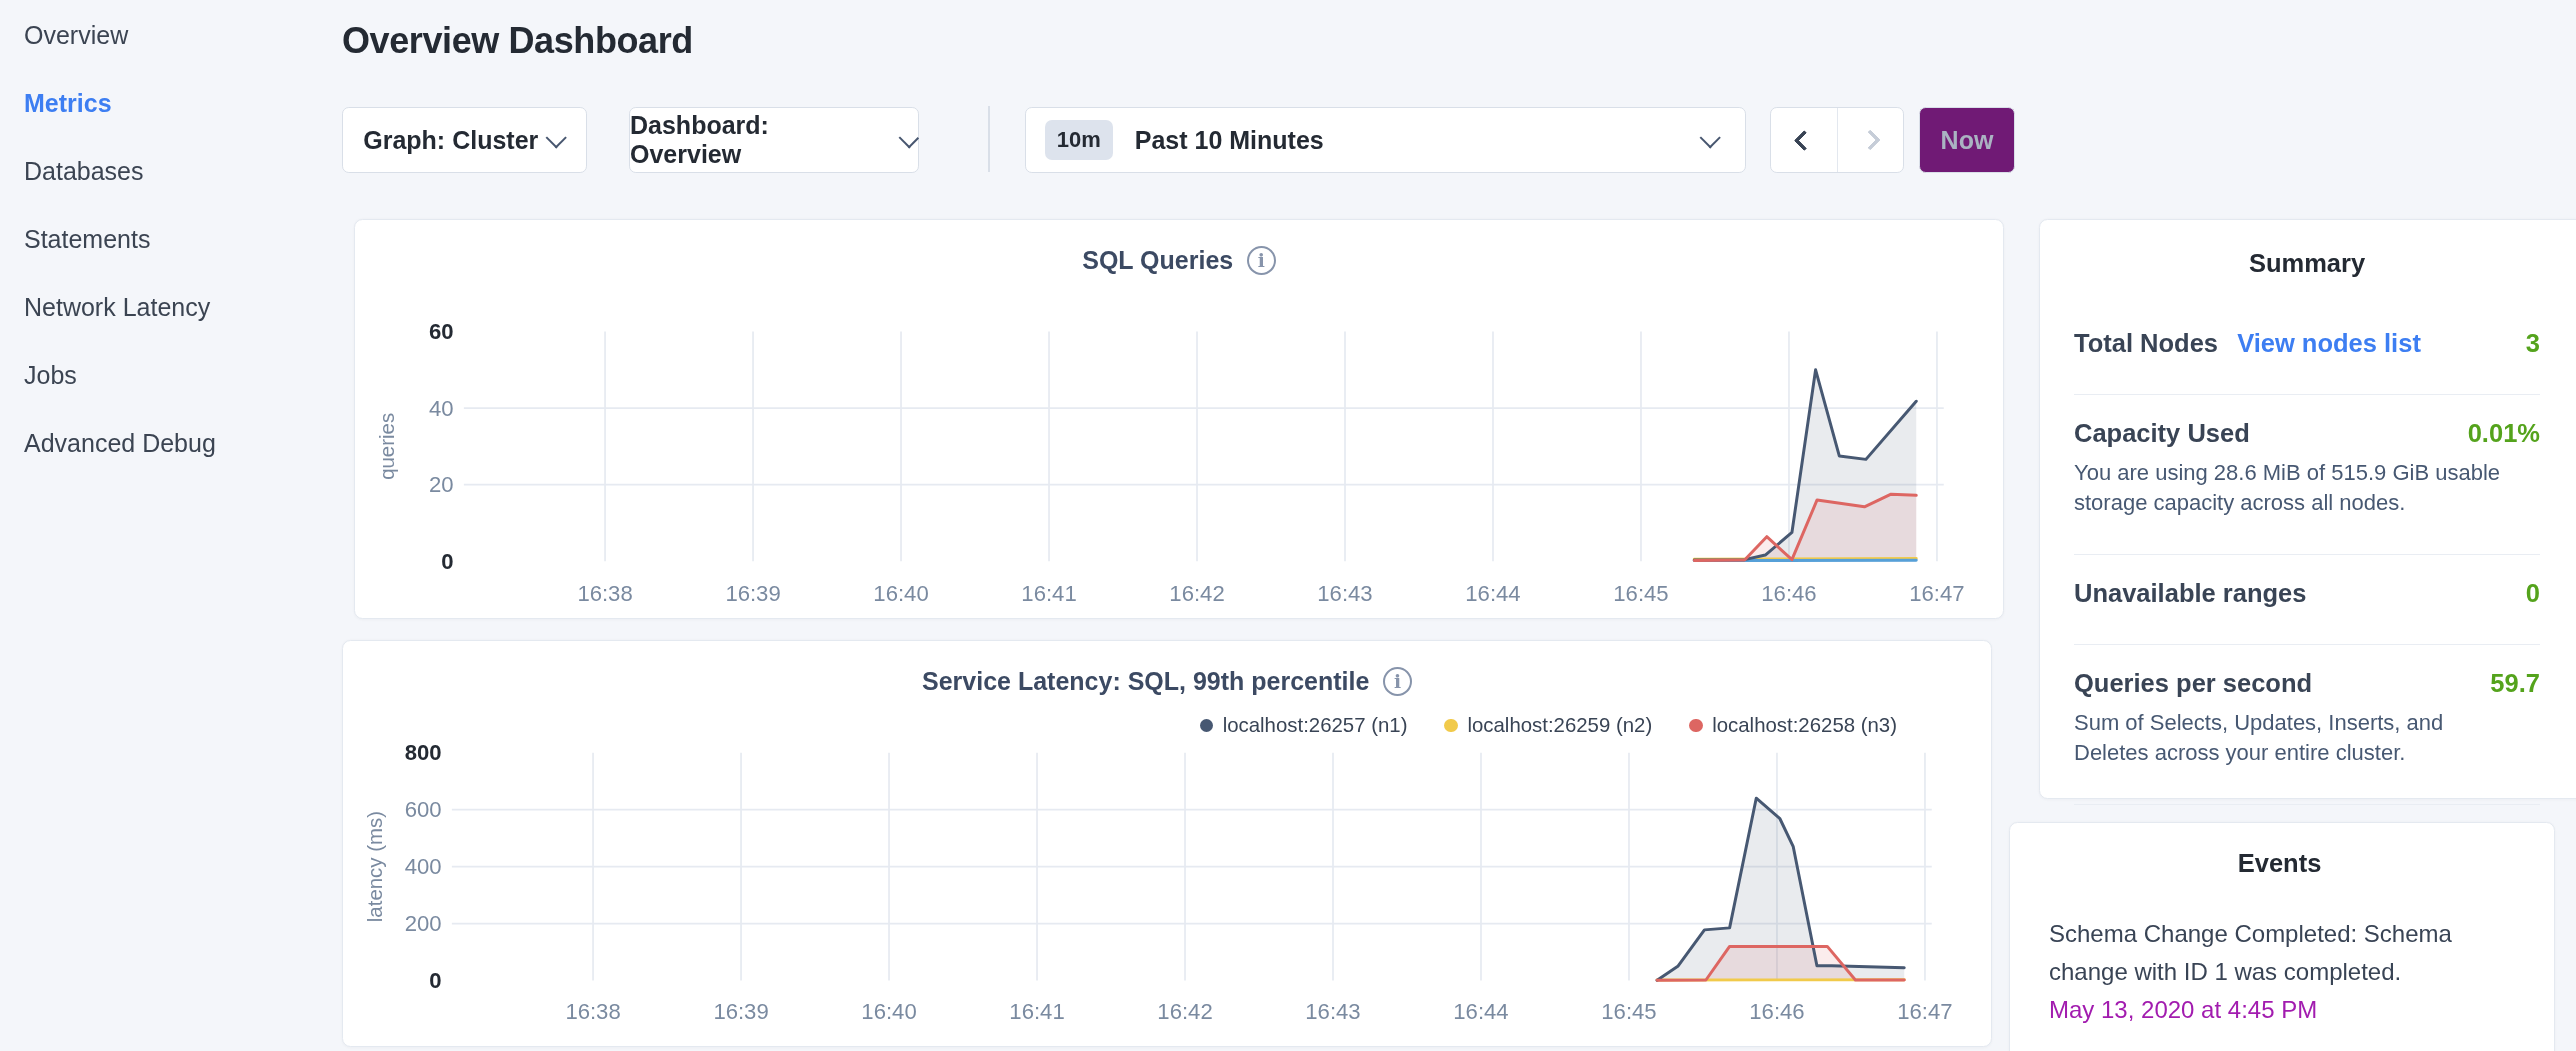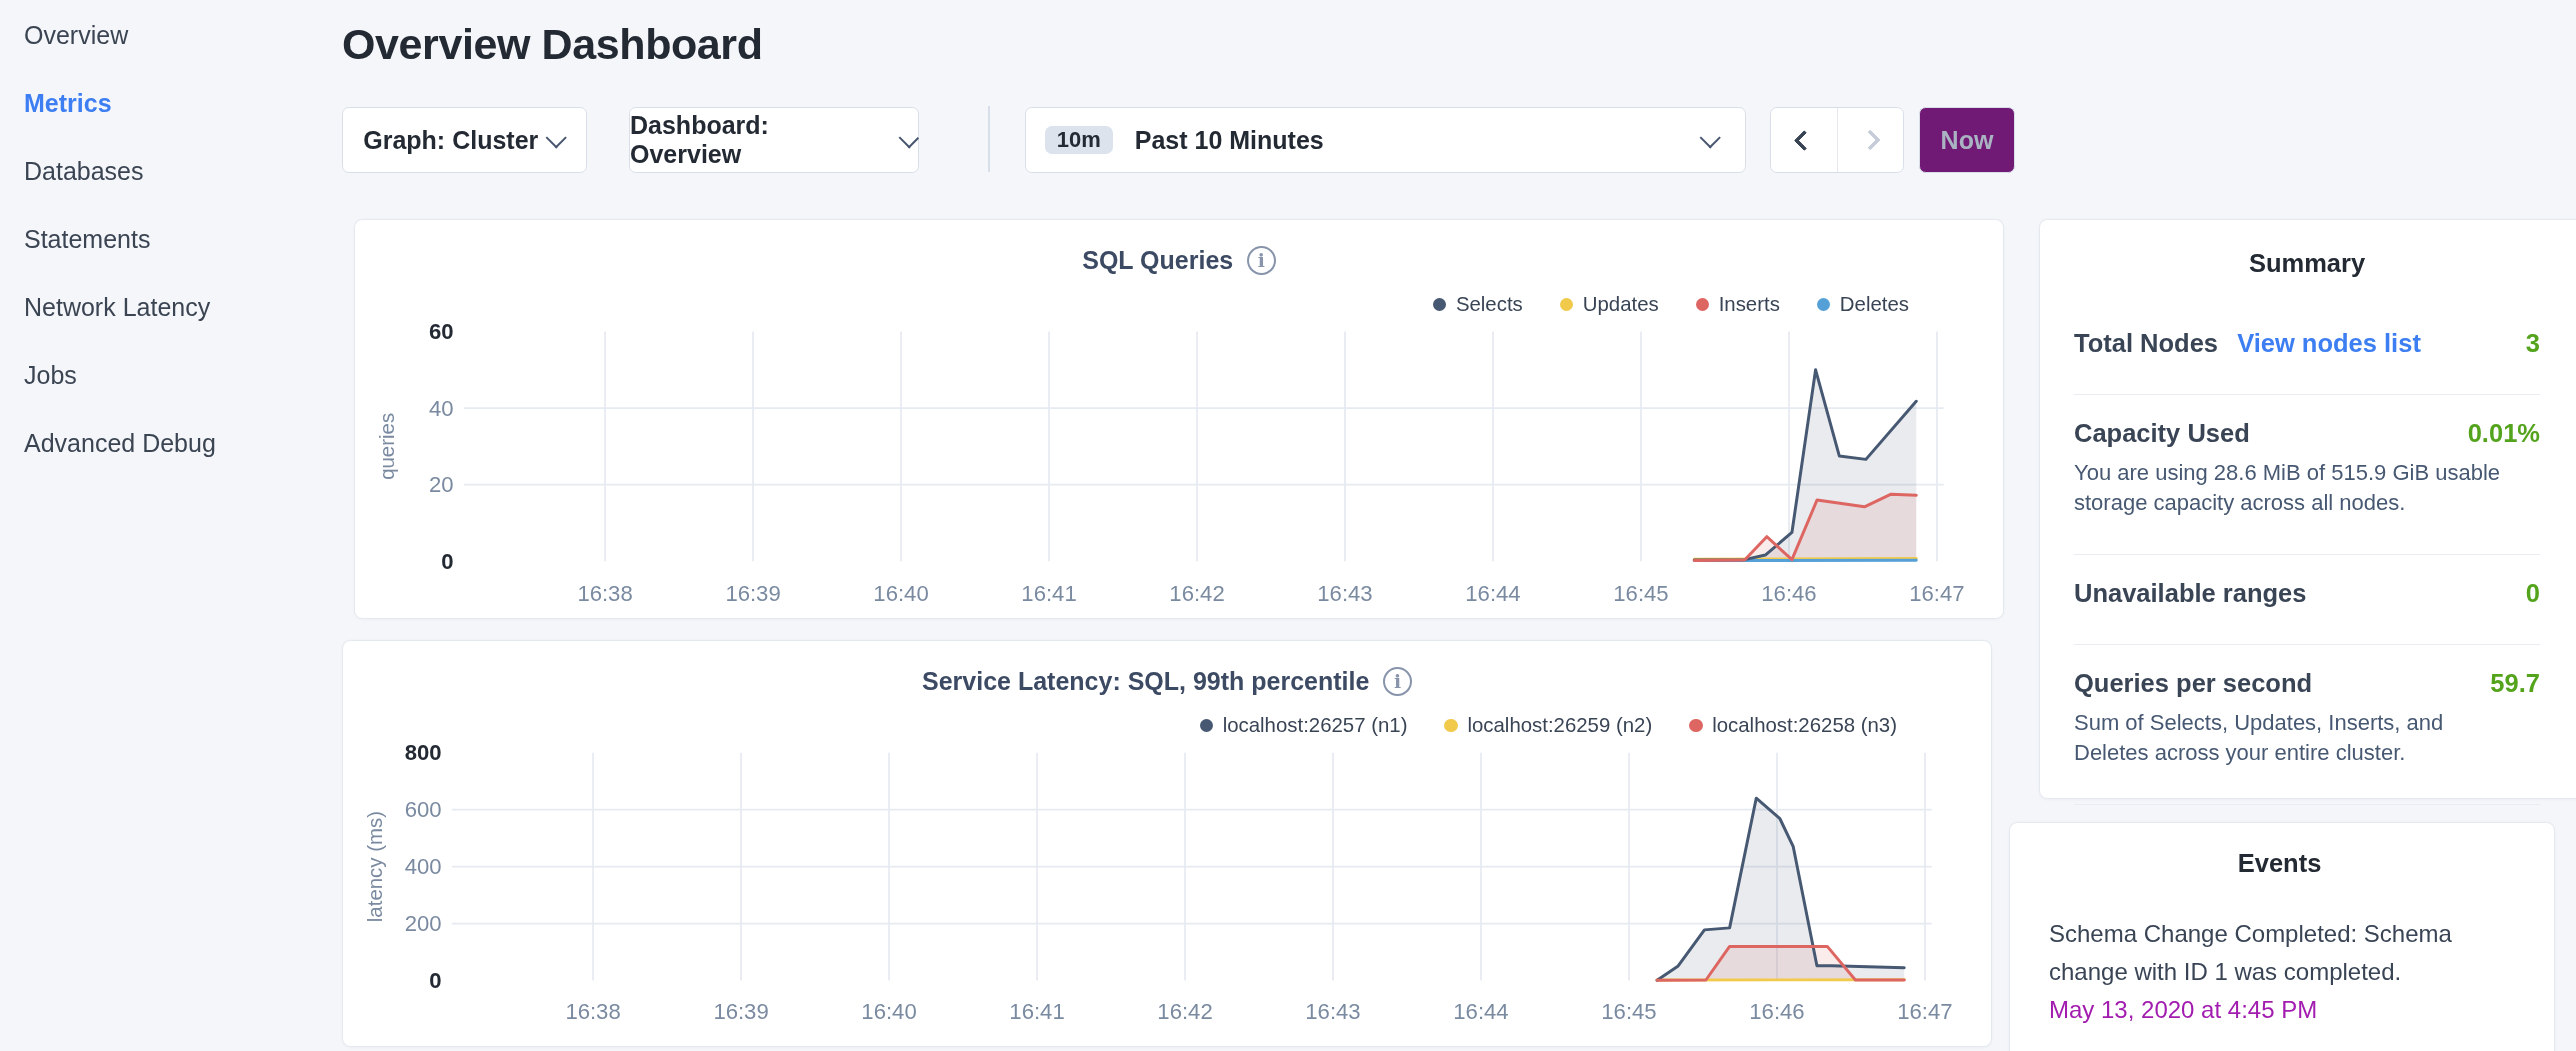--- a/index.html
+++ b/index.html
@@ -7,32 +7,32 @@
     font-family:"Liberation Sans","DejaVu Sans",sans-serif;
     background:#f4f6fa; color:#394455; }
 
   
   .sidebar { position:absolute; left:0; top:0; width:333px; height:1051px; padding:22px 0 0 24px; }
   .sidebar .nav-item { list-style:none; font-size:25px; line-height:27px; color:#3b4452;
     margin-bottom:41px; cursor:pointer; }
   .sidebar .nav-item.active { color:#3d7ef2; font-weight:700; }
 
   
-  .page-title { position:absolute; left:342px; top:20.4px; font-size:43px; font-weight:700; color:#242a33; letter-spacing:-0.4px; }
+  .page-title { position:absolute; left:342px; top:20.4px; font-size:36px; font-weight:700; color:#242a33; letter-spacing:-0.4px; }
 
   .ctrl { position:absolute; top:107px; height:66px; background:#fff; border:1.7px solid #d9dfe8;
     border-radius:6.8px; display:flex; align-items:center; font-size:25px; font-weight:700; color:#242a33; }
   .dd-graph { left:342px; width:245px; justify-content:center; gap:13px; }
   .dd-dashboard { left:629px; width:290px; justify-content:center; gap:18.7px; }
   .chev-down { width:14.5px; height:14.5px; border-left:2.6px solid #47566f; border-bottom:2.6px solid #47566f;
     transform:rotate(-45deg) translateY(-3.4px); }
   .ctrl-divider { position:absolute; left:988px; top:106px; width:1.7px; height:66px; background:#d9dfe8; }
 
   .time-selector { left:1025px; width:721px; padding:0 25.5px 0 18.7px; }
-  .time-badge { background:#dde3ed; border-radius:7px; height:28px; padding:0 12px; display:flex;
+  .time-badge { background:#dde3ed; border-radius:7px; height:40px; padding:0 12px; display:flex;
     align-items:center; font-size:22px; font-weight:700; color:#242a33; }
   .time-label { margin-left:22px; flex:1; }
   .nav-group { position:absolute; left:1770px; top:107px; height:66px; width:134px; background:#fff;
     border:1.7px solid #d9dfe8; border-radius:6.8px; display:flex; }
   .nav-btn { flex:1; display:flex; align-items:center; justify-content:center; cursor:pointer; }
   .nav-btn + .nav-btn { border-left:1.7px solid #e3e8ef; }
   .chev-left  { width:14.5px; height:14.5px; border-left:4.3px solid #394455; border-bottom:4.3px solid #394455; transform:rotate(45deg); border-radius:1.7px; }
   .chev-right { width:14.5px; height:14.5px; border-left:4.3px solid #c6cdd8; border-bottom:4.3px solid #c6cdd8; transform:rotate(-135deg); border-radius:1.7px; }
   .now-btn { position:absolute; left:1919px; top:107px; width:96px; height:66px; background:#701a75;
     border:1.7px solid #d9dfe8; border-radius:6.8px; font-size:25px; font-weight:700; color:#aab3c2;
@@ -122,38 +122,20 @@
 </div>
 <div class="now-btn">Now</div>
 
 <div class="card chart-card-1">
   <div class="chart-title-row">
     <span class="title-inner">
       <span>SQL Queries</span>
       <span class="info-icon">i</span>
     </span>
   </div>
-  <div class="legend">
-      <span class="legend-item">
-        <span class="legend-dot" style="background: rgb(71, 88, 114);"></span>
-        <span>Selects</span>
-      </span>
-      <span class="legend-item">
-        <span class="legend-dot" style="background: rgb(241, 202, 75);"></span>
-        <span>Updates</span>
-      </span>
-      <span class="legend-item">
-        <span class="legend-dot" style="background: rgb(221, 102, 98);"></span>
-        <span>Inserts</span>
-      </span>
-      <span class="legend-item">
-        <span class="legend-dot" style="background: rgb(86, 160, 216);"></span>
-        <span>Deletes</span>
-      </span>
-    </div>
   <svg class="plot" width="1650" height="400" viewBox="0 0 1940 470">
       <line class="grid" x1="294" y1="131" x2="294" y2="401"></line>
       <text class="xt" x="294" y="448">16:38</text>
       <line class="grid" x1="468" y1="131" x2="468" y2="401"></line>
       <text class="xt" x="468" y="448">16:39</text>
       <line class="grid" x1="642" y1="131" x2="642" y2="401"></line>
       <text class="xt" x="642" y="448">16:40</text>
       <line class="grid" x1="816" y1="131" x2="816" y2="401"></line>
       <text class="xt" x="816" y="448">16:41</text>
       <line class="grid" x1="990" y1="131" x2="990" y2="401"></line>

